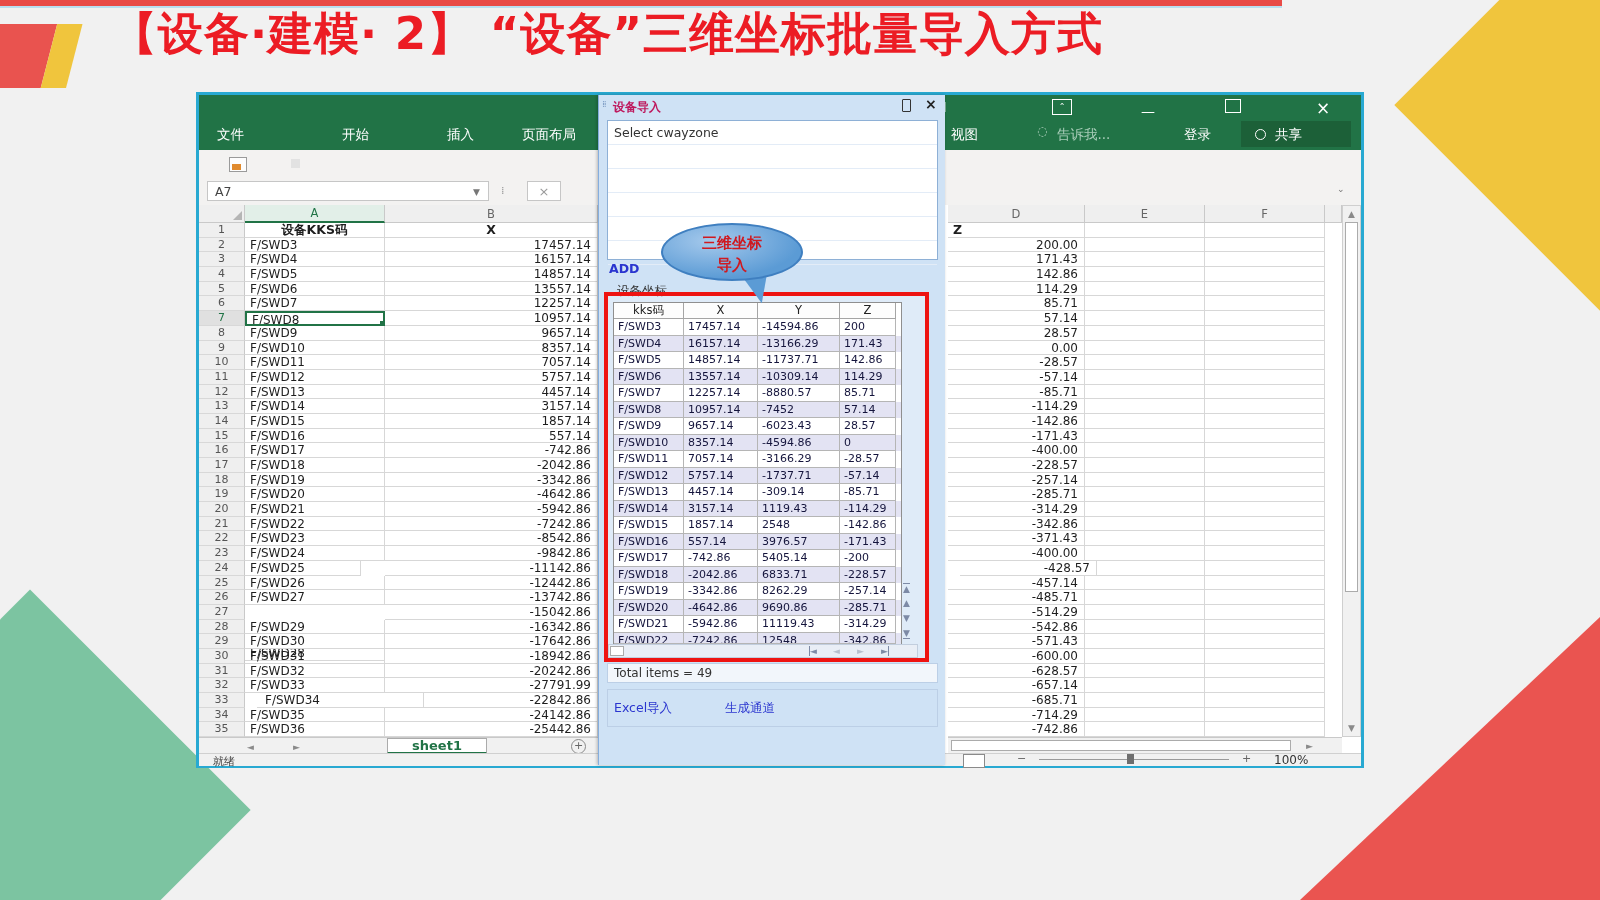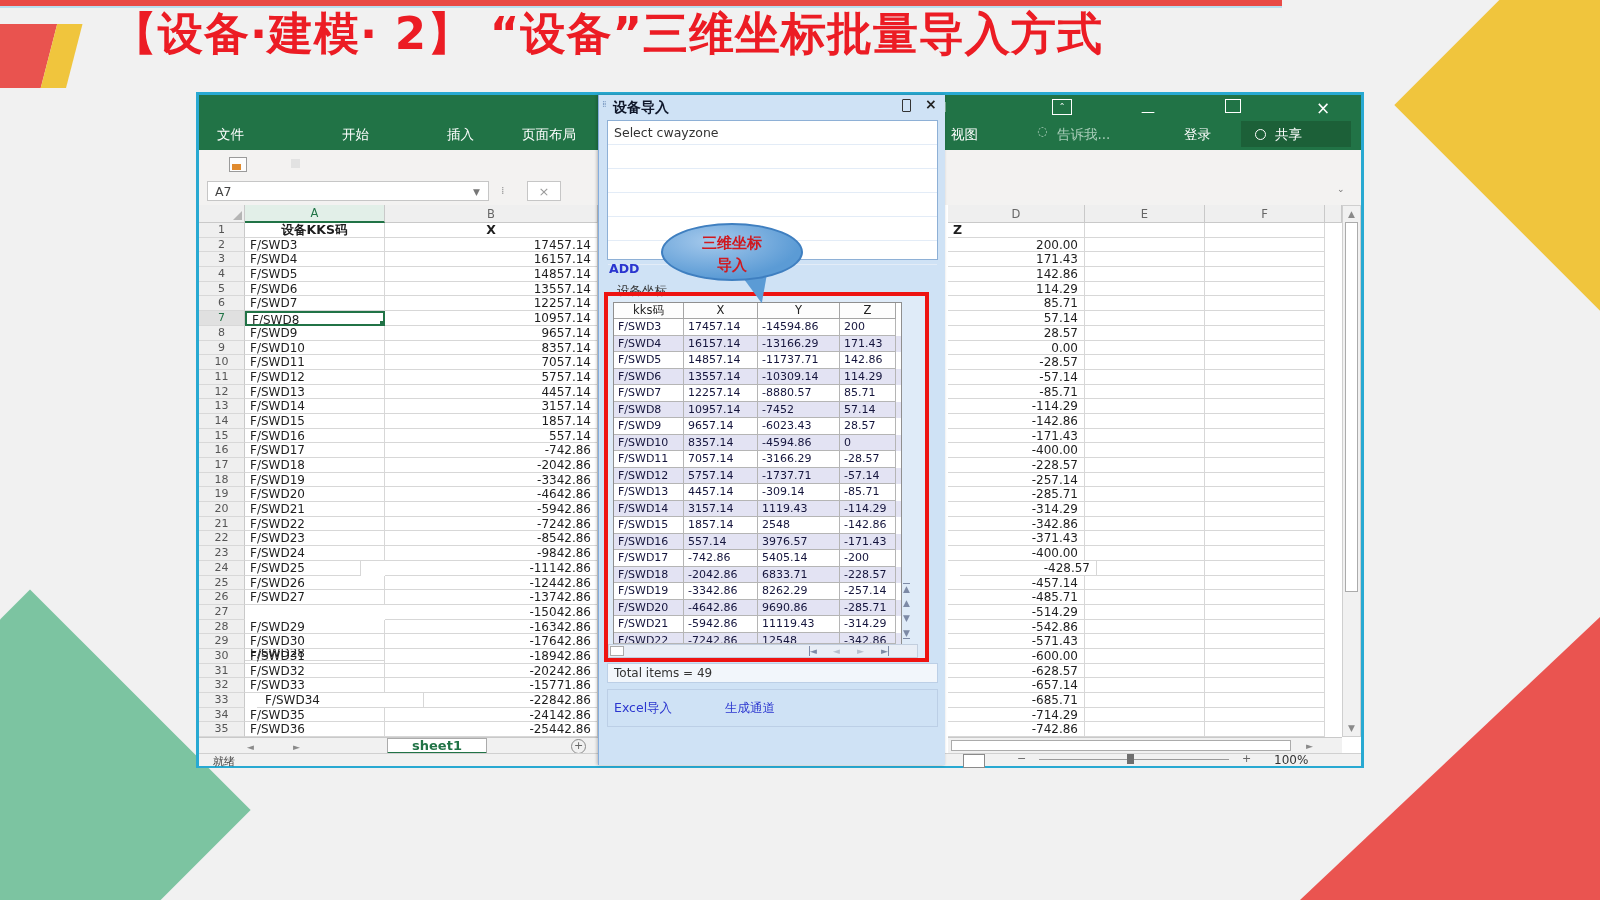--- a/index.html
+++ b/index.html
@@ -26,21 +26,21 @@
   .namebox{left:8px;top:3px;width:282px;height:20px;background:#fff;border:1px solid #c6c6c6;font-size:12.5px;color:#444;line-height:20px;padding-left:7px;box-sizing:border-box;}
   .colhdr{background:#efefef;border-right:1px solid #c9c9c9;border-bottom:1px solid #c9c9c9;color:#666;font-size:11.5px;text-align:center;box-sizing:border-box;}
   .rownum{background:#efefef;border-right:1px solid #c9c9c9;border-bottom:1px solid #d8d8d8;color:#555;font-size:11px;text-align:center;box-sizing:border-box;}
   .cell{border-right:1px solid #d7d7d7;border-bottom:1px solid #d7d7d7;font-size:12px;color:#1e1e1e;box-sizing:border-box;white-space:nowrap;overflow:hidden;}
   .num{text-align:right;padding-right:6px;}
   .scroll{background:#f1f1f1;border:1px solid #cfcfcf;box-sizing:border-box;}
   .thumb{background:#ffffff;border:1px solid #ababab;box-sizing:border-box;}
   .arrow{color:#8a8a8a;font-size:9px;text-align:center;}
   
   .dlg{left:399px;top:0px;width:347px;height:670px;background:#cfe2f5;border-left:1px solid #86aede;box-shadow:-1px 0 3px rgba(0,0,0,.25);box-sizing:border-box;}
-  .dlg-title{font-size:14px;font-weight:bold;color:#0f172a;}
+  .dlg-title{font-size:12px;font-weight:bold;color:#be185d;}
   .listbox{left:8px;top:25px;width:331px;height:140px;background:#fff;border:1px solid #8eb0d6;box-sizing:border-box;}
   .listrow{height:23px;border-bottom:1px solid #e3ecf7;font-size:12.5px;color:#333;padding-left:6px;line-height:23px;}
   .bluelink{color:#2a35cf;font-size:12.5px;}
   .redbox{left:5px;top:197px;width:325px;height:370px;border:4px solid #ee1311;box-sizing:border-box;background:rgba(236,242,250,.55);}
   .ptbl{border:1px solid #8f8f8f;background:#fff;}
   .pth{font-size:11.5px;color:#222;border-right:1px solid #a5a5a5;border-bottom:1px solid #a5a5a5;box-sizing:border-box;text-align:center;background:#fdfdfd;}
   .ptc{font-size:11px;color:#14143c;border-right:1px solid #b5b5b5;border-bottom:1px solid #b5b5b5;box-sizing:border-box;padding-left:4px;white-space:nowrap;overflow:hidden;}
   .bubble{left:62px;top:128px;width:142px;height:58px;background:radial-gradient(ellipse at 35% 30%, #a5c9ec, #5b9bd5 70%);border:2px solid #3f7fc0;border-radius:50%;box-sizing:border-box;text-align:center;color:#cf1920;font-weight:bold;font-size:15px;line-height:1.45;padding-top:8px;}
   .btail{left:148px;top:178px;width:0;height:0;border-left:10px solid transparent;border-right:16px solid transparent;border-top:30px solid #5b9bd5;transform:rotate(-18deg);}
   .graybtn{color:#7d8aa6;font-size:9px;}
@@ -268,21 +268,21 @@
           <div class="cell num" style="position: absolute; left: 186px; top: 0px; width: 213px; height: 100%; line-height: 14.7px;">-18942.86</div>
         </div>
         <div style="position: relative; height: 14.7px;">
           <div class="rownum" style="position: absolute; left: 0px; top: 0px; width: 46px; height: 100%; line-height: 14.7px;">31</div>
           <div class="cell" style="position: absolute; left: 46px; top: 0px; width: 140px; height: 100%; padding-left: 5px; line-height: 14.7px;">F/SWD32</div>
           <div class="cell num" style="position: absolute; left: 186px; top: 0px; width: 213px; height: 100%; line-height: 14.7px;">-20242.86</div>
         </div>
         <div style="position: relative; height: 14.7px;">
           <div class="rownum" style="position: absolute; left: 0px; top: 0px; width: 46px; height: 100%; line-height: 14.7px;">32</div>
           <div class="cell" style="position: absolute; left: 46px; top: 0px; width: 140px; height: 100%; padding-left: 5px; line-height: 14.7px;">F/SWD33</div>
-          <div class="cell num" style="position: absolute; left: 186px; top: 0px; width: 213px; height: 100%; line-height: 14.7px;">-15771.86</div>
+          <div class="cell num" style="position: absolute; left: 186px; top: 0px; width: 213px; height: 100%; line-height: 14.7px;">-27791.99</div>
         </div>
         <div style="position: relative; height: 14.7px;">
           <div class="rownum" style="position: absolute; left: 0px; top: 0px; width: 46px; height: 100%; line-height: 14.7px;">33</div>
           <div class="cell" style="position: absolute; left: 58px; top: 0px; width: 167px; height: 100%; padding-left: 8px; line-height: 14.7px;">F/SWD34</div>
           <div class="cell num" style="position: absolute; left: 186px; top: 0px; width: 213px; height: 100%; line-height: 14.7px;">-22842.86</div>
         </div>
         <div style="position: relative; height: 14.7px;">
           <div class="rownum" style="position: absolute; left: 0px; top: 0px; width: 46px; height: 100%; line-height: 14.7px;">34</div>
           <div class="cell" style="position: absolute; left: 46px; top: 0px; width: 140px; height: 100%; padding-left: 5px; line-height: 14.7px;">F/SWD35</div>
           <div class="cell num" style="position: absolute; left: 186px; top: 0px; width: 213px; height: 100%; line-height: 14.7px;">-24142.86</div>

